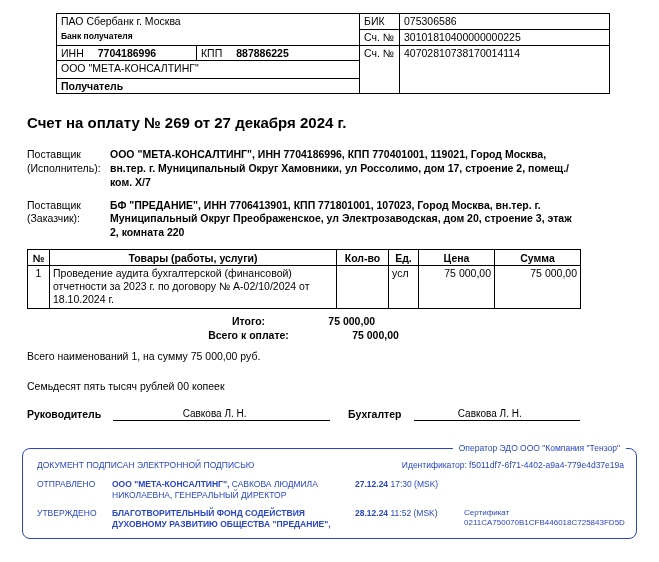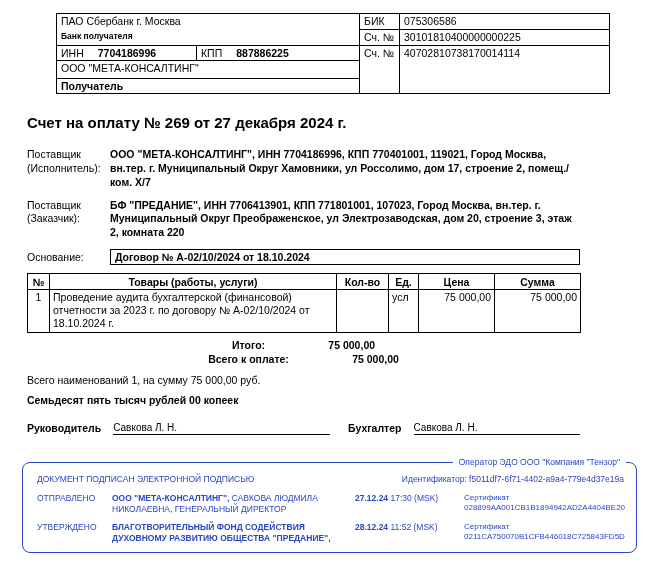--- a/index.html
+++ b/index.html
@@ -40,29 +40,29 @@
   td.c-desc { font-size:9px; line-height:1.25; vertical-align:top;margin-top:31px; }
   td.c-qty { }
   td.c-unit { vertical-align:top; }
   td.c-price, td.c-amount { text-align:right; vertical-align:top; }
 
   
   .totals { width:553px; }
   .totals-row { display:flex; justify-content:center; font-weight:bold; line-height:1.4; }
   .totals-value { width:110px; text-align:right; }
   .count-line { margin-top:7px; }
-  .words-line { font-weight:bold; margin-top:8px; }
+  .words-line { font-weight:normal; margin-top:18px; }
 
   
   .signatures { display:flex; margin-top:16px; width:553px; }
   .sig-block { display:flex; align-items:flex-end; }
   .sig-block.dir { width:303px; }
   .sig-block.acc { width:232px; margin-left:18px; }
   .sig-label { font-weight:bold; padding-bottom:1px; }
-  .sig-line { flex:1; border-bottom:1px solid #000; text-align:left; font-size:10px; padding:0 14px 1px 0; margin-left:12px; }
+  .sig-line { flex:1; border-bottom:1px solid #000; text-align:center; font-size:10px; padding:0 14px 1px 0; margin-left:12px; }
 
   
   .stamp {
     position:relative; margin:27px 0 0 -5px; width:615px;
     border:1px solid #2946c4; border-radius:8px;
     padding:11px 12px 8px 14px; color:#2946c4;
   }
   .stamp-operator {
     position:absolute; top:-6px; right:10px; background:#fff;
     padding:0 6px; font-size:8.5px; white-space:nowrap;
@@ -125,24 +125,20 @@
 (Исполнитель):</div>
     <div class="party-value">ООО "МЕТА-КОНСАЛТИНГ", ИНН 7704186996, КПП 770401001, 119021, Город Москва, вн.тер. г. Муниципальный Округ Хамовники, ул Россолимо, дом 17, строение 2, помещ./ком. X/7</div>
   </div>
 
   <div class="party">
     <div class="party-label">Поставщик
 (Заказчик):</div>
     <div class="party-value">БФ "ПРЕДАНИЕ", ИНН 7706413901, КПП 771801001, 107023, Город Москва, вн.тер. г. Муниципальный Округ Преображенское, ул Электрозаводская, дом 20, строение 3, этаж 2, комната 220</div>
   </div>
 
-  <div class="basis">
-    <div class="basis-label">Основание:</div>
-    <div class="basis-value">Договор № А-02/10/2024 от 18.10.2024</div>
-  </div>
 
   <table class="items">
     <colgroup>
         <col style="width:22px">
         <col style="width:287px">
         <col style="width:52px">
         <col style="width:30px">
         <col style="width:76px">
         <col style="width:86px">
       </colgroup>
@@ -204,21 +200,20 @@
     <div class="stamp-row">
       <div>ОТПРАВЛЕНО</div>
       <div>
         <span class="b">ООО "МЕТА-КОНСАЛТИНГ",</span>
         <span class="pre">САВКОВА ЛЮДМИЛА НИКОЛАЕВНА, ГЕНЕРАЛЬНЫЙ ДИРЕКТОР</span>
       </div>
       <div>
         <span class="b">27.12.24</span>
         <span>17:30 (MSK)</span>
       </div>
-      <div class="stamp-cert">Сертификат 028899AA001CB1B1894942AD2A4404BE20</div>
     </div>
     <div class="stamp-row">
       <div>УТВЕРЖДЕНО</div>
       <div>
         <span class="b">БЛАГОТВОРИТЕЛЬНЫЙ ФОНД СОДЕЙСТВИЯ ДУХОВНОМУ РАЗВИТИЮ ОБЩЕСТВА "ПРЕДАНИЕ",</span>
         
       </div>
       <div>
         <span class="b">28.12.24</span>
         <span>11:52 (MSK)</span>

